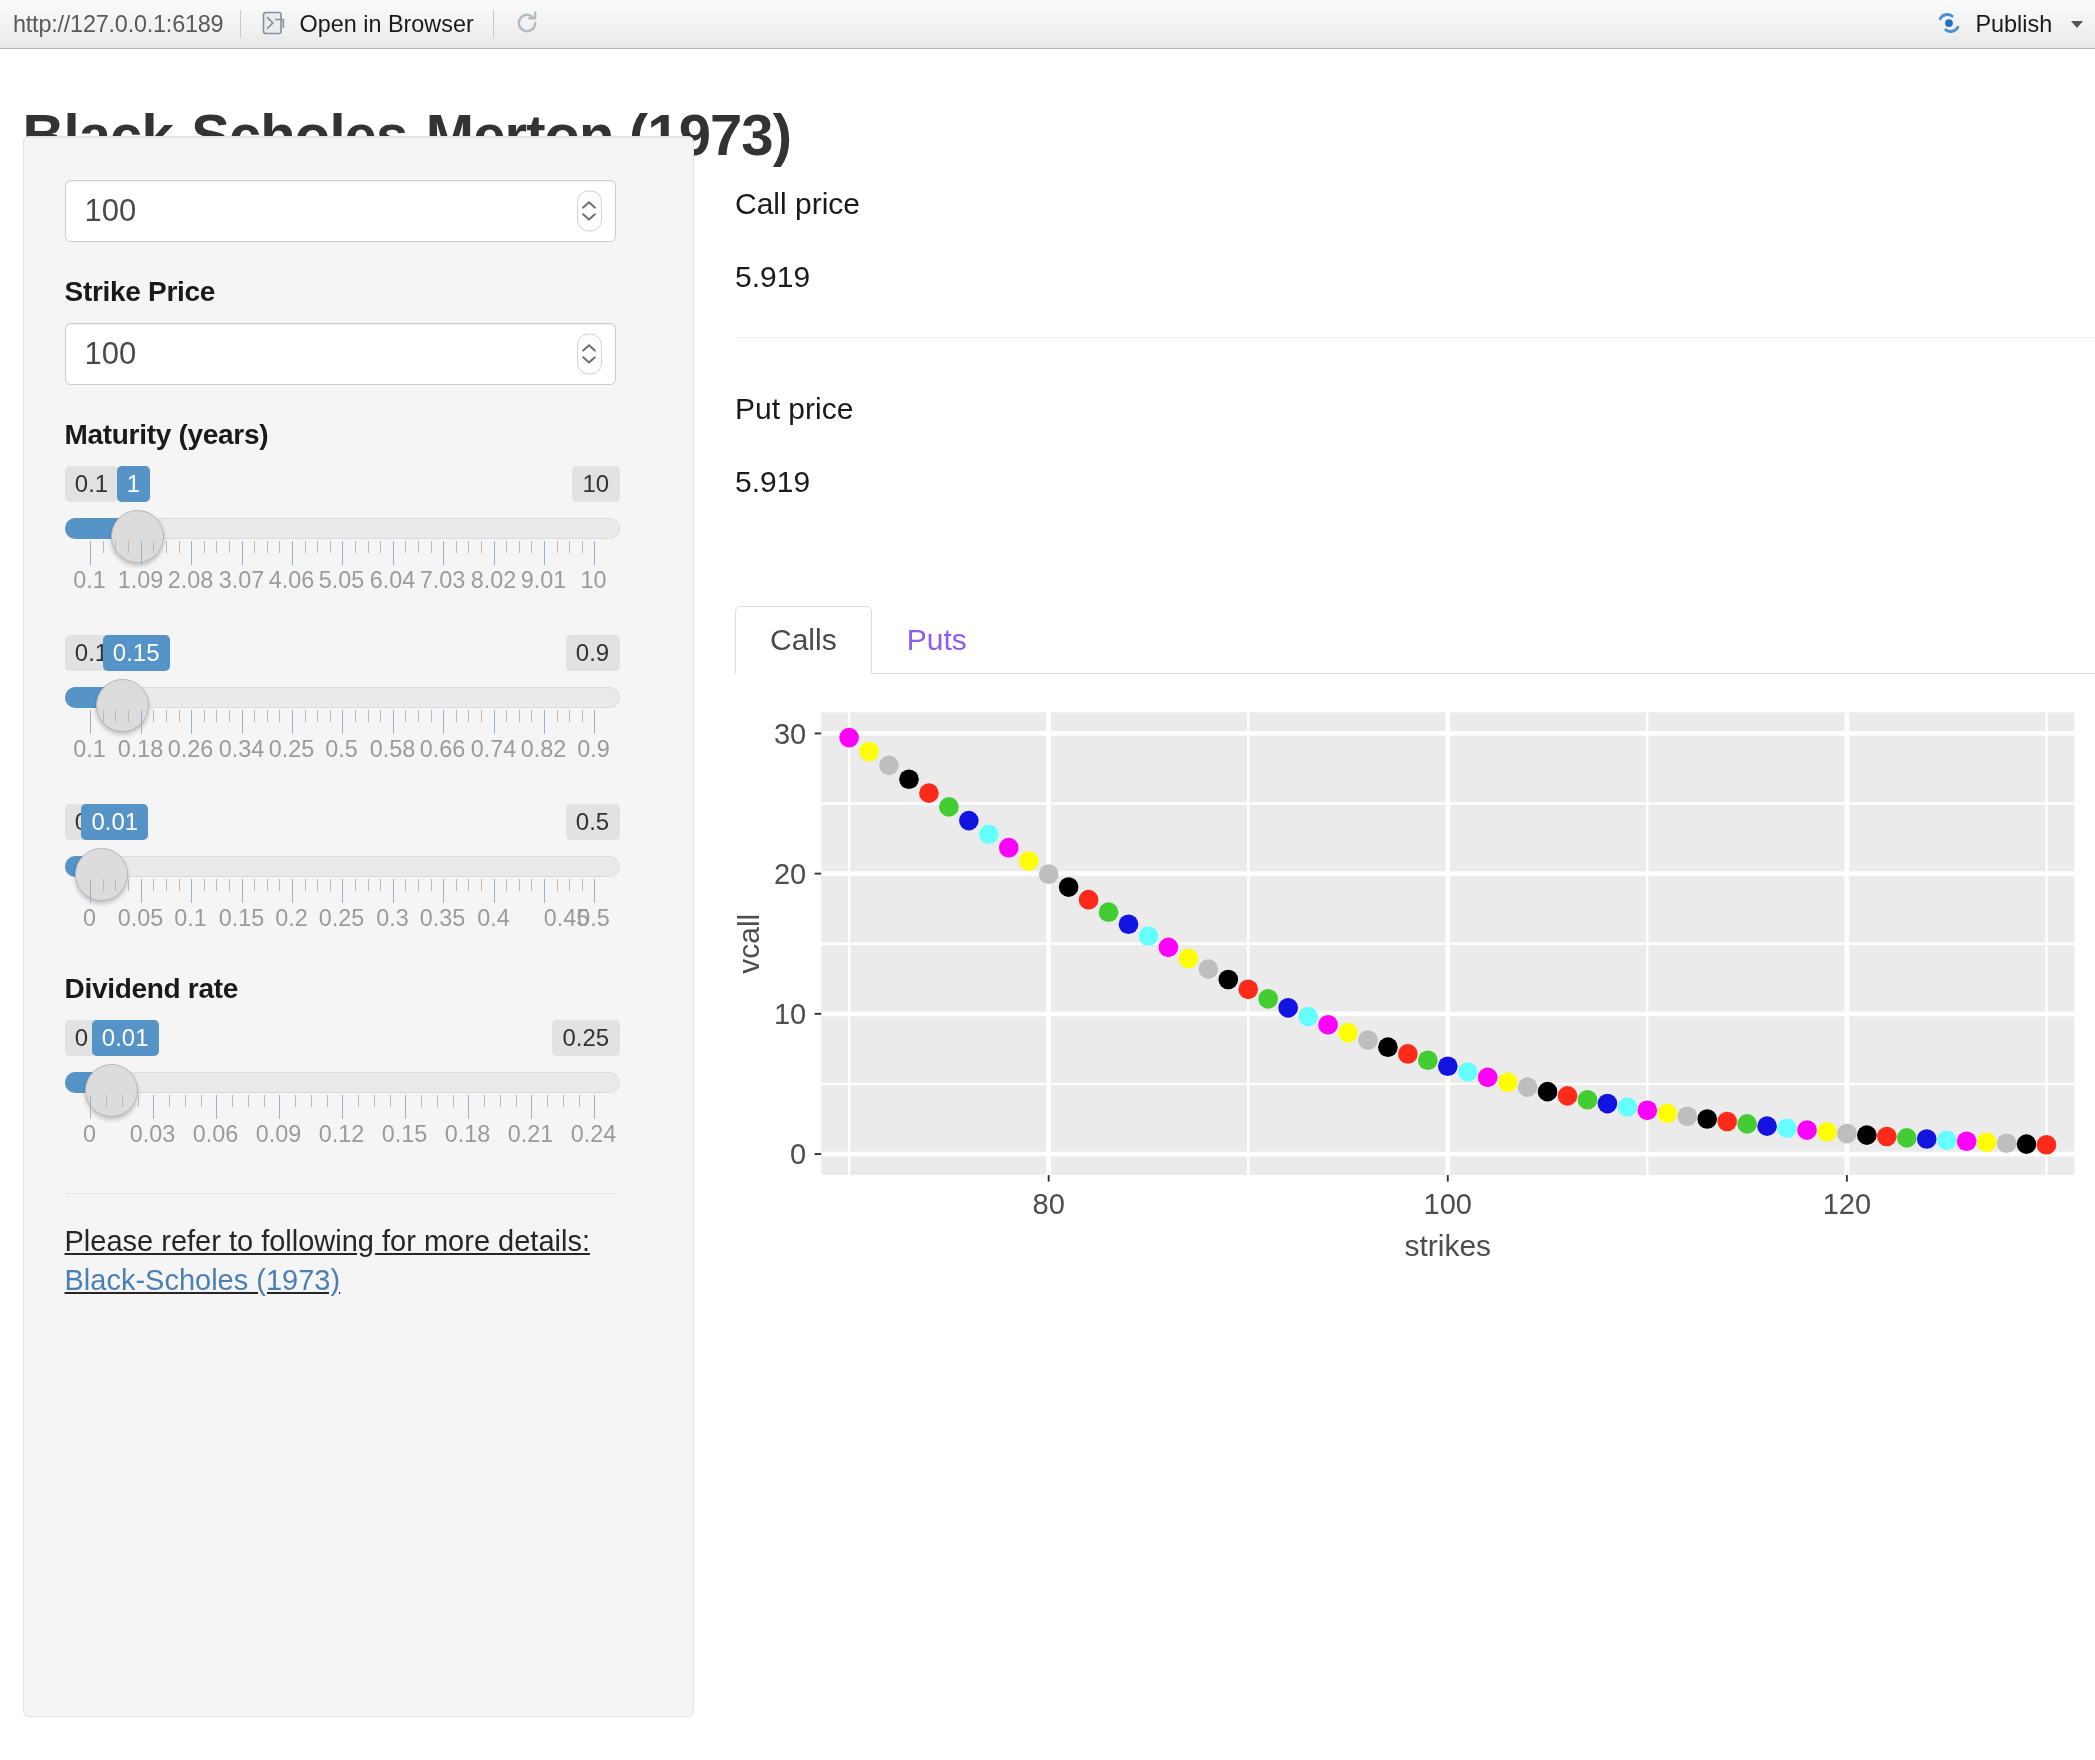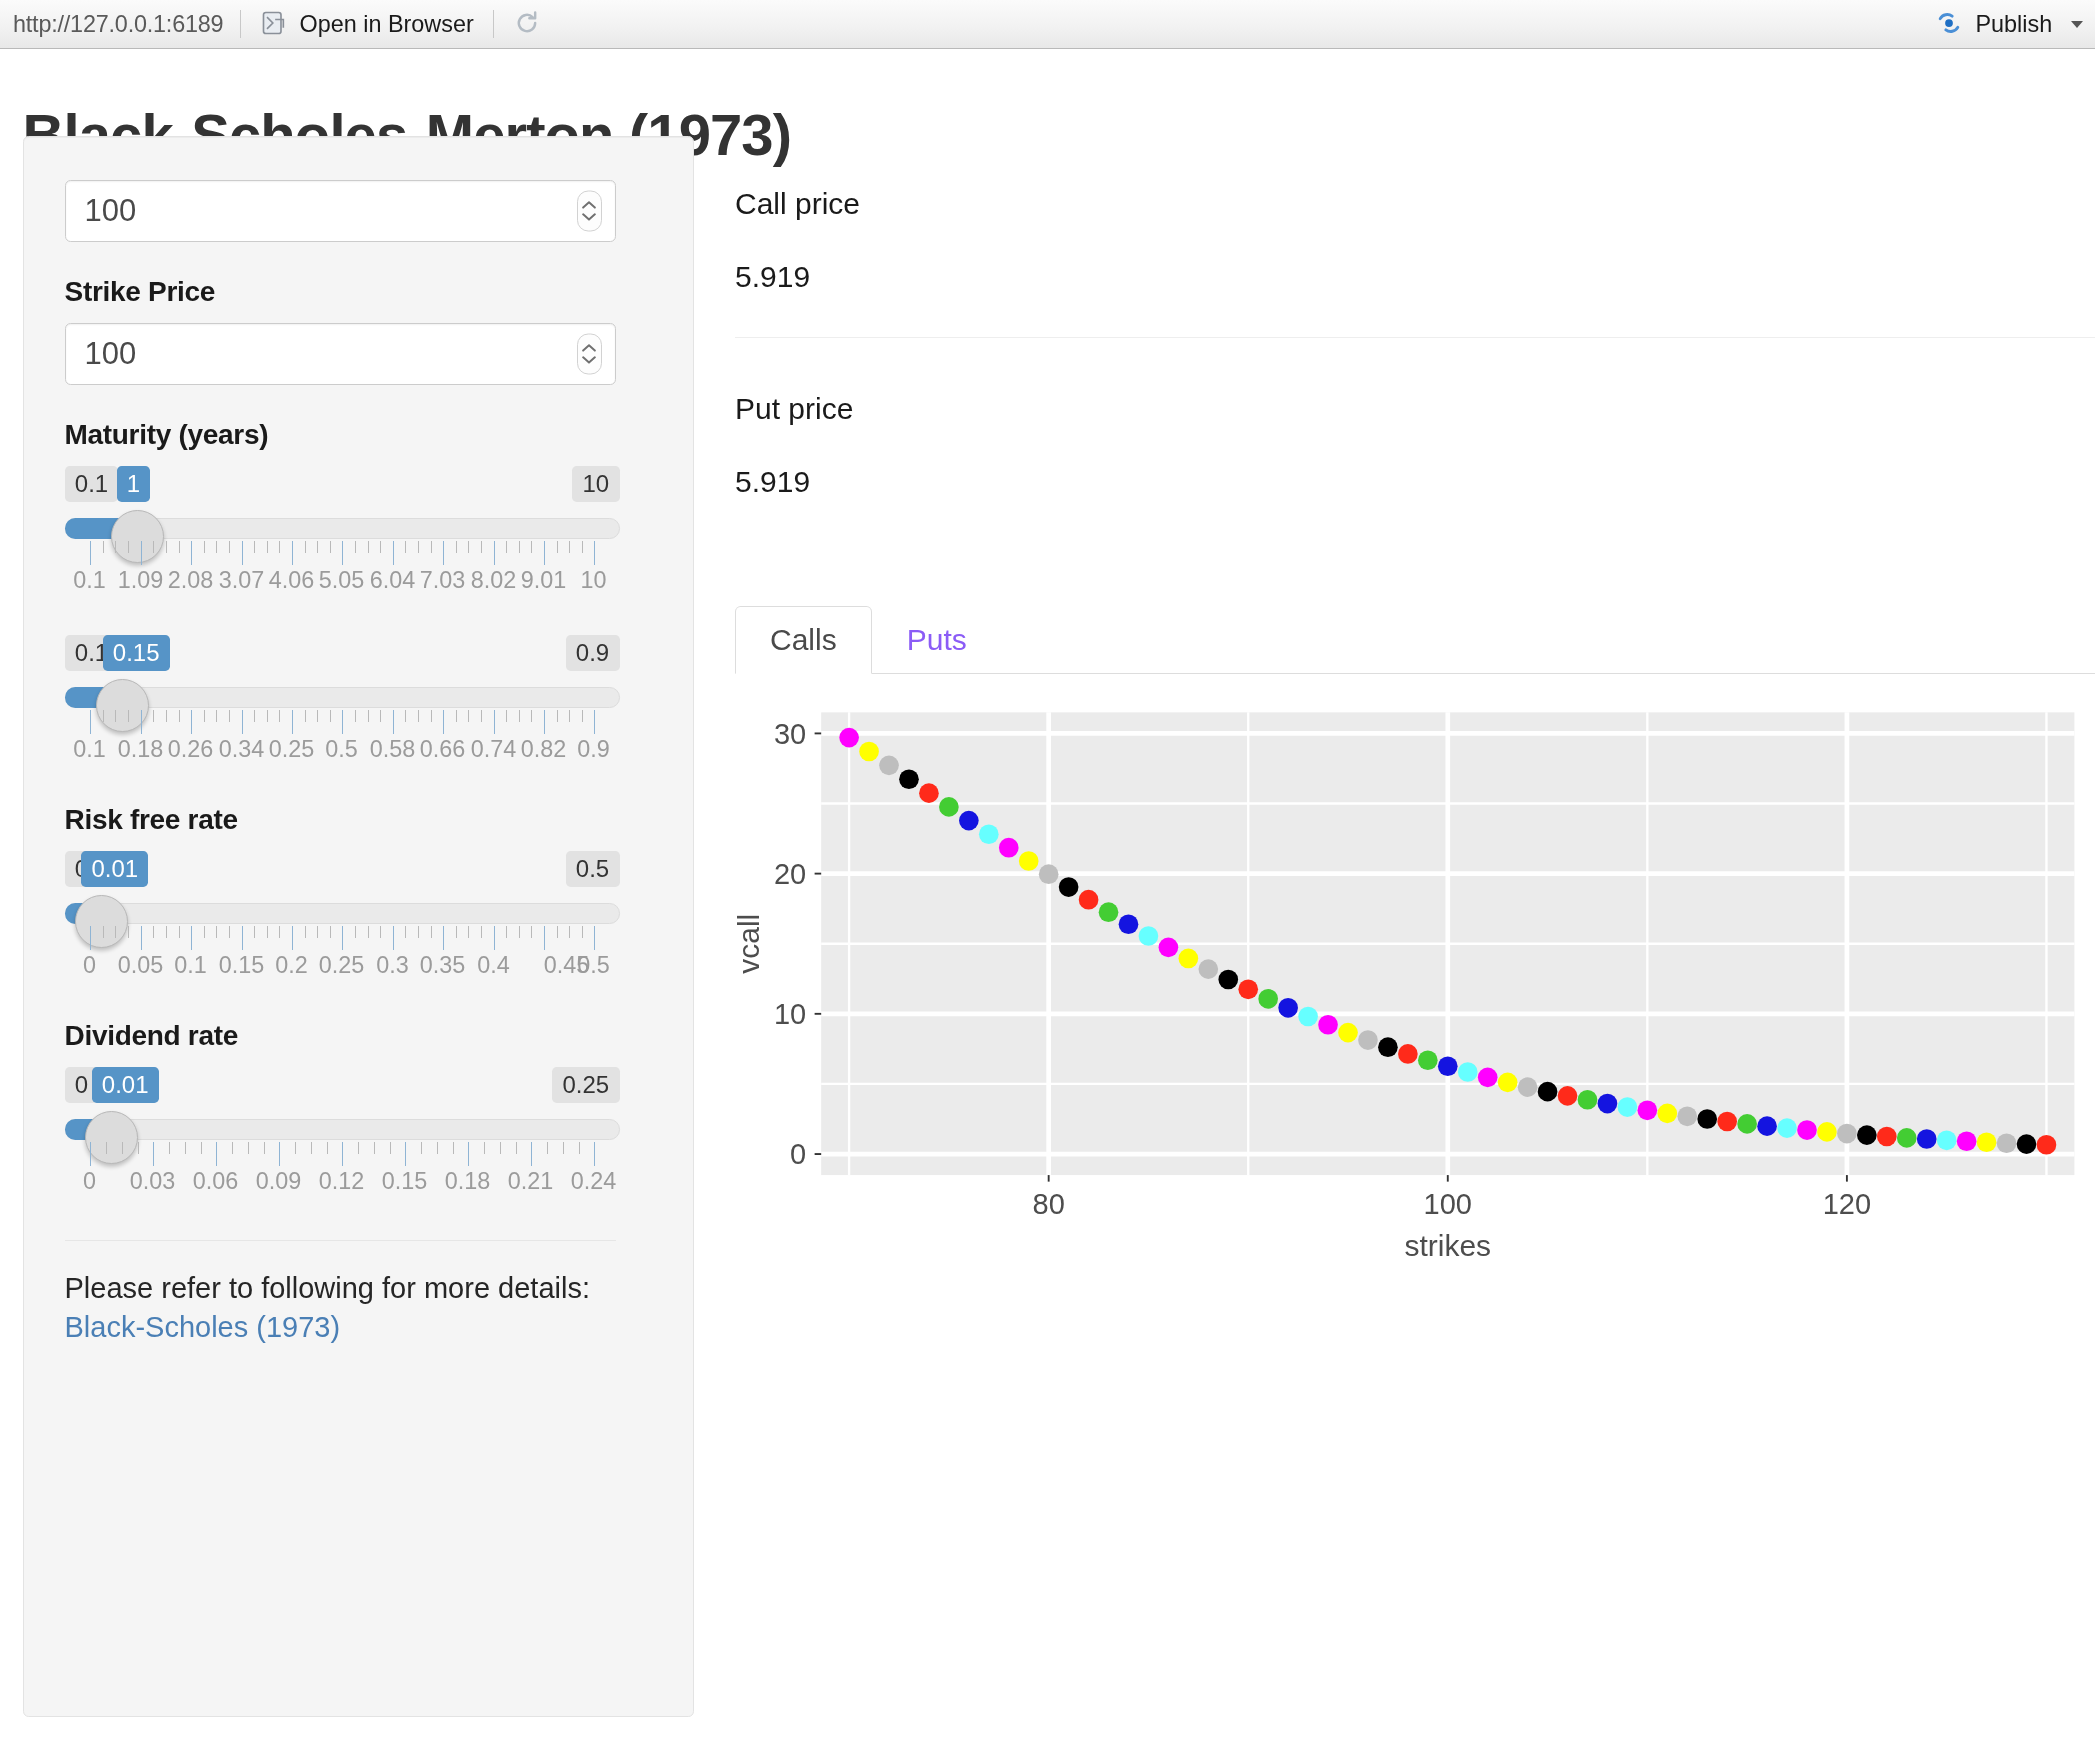--- a/index.html
+++ b/index.html
@@ -107,21 +107,21 @@
   }
   .tick-label{
     position:absolute;top:0;font-size:23.4px;color:#9b9b9b;
     transform:translateX(-50%);white-space:nowrap;
   }
 
   .well-hr{
     width:551px;height:0.9px;background:#e6e6e6;border:0;margin:32px 0 28px 0;
   }
   .help-text{
-    font-size:29px;color:#262626;line-height:1.35;width:562px;
+    font-size:29px;color:#262626;line-height:1.35;width:562px;text-decoration:underline;
   }
   .help-text a{color:#4a7fb5;text-decoration:none;}
 
   
   .main{position:absolute;left:735px;top:187px;width:1360px;}
   .out-label{font-size:30px;color:#1a1a1a;margin-bottom:39px;}
   .out-value{font-size:30px;color:#1a1a1a;}
   .main-hr{
     width:1360px;height:0.9px;background:#eeeeee;border:0;margin:43px 0 54px 0;
   }
@@ -343,21 +343,20 @@
           <span class="tick-label" style="left:328px">0.58</span>
           <span class="tick-label" style="left:378px">0.66</span>
           <span class="tick-label" style="left:429px">0.74</span>
           <span class="tick-label" style="left:479px">0.82</span>
           <span class="tick-label" style="left:529px">0.9</span>
         </div>
       </div>
   </div>
 
   <div class="slider-block">
-    <div class="field-label">Risk free rate</div>
     <div class="slider-wrap" id="sl-rfr">
         <span class="tip minmax" style="left:0px">0</span>
         <span class="tip minmax" style="right:0px">0.5</span>
         <span class="tip val" style="left:16.6px">0.01</span>
         <div class="rail"></div>
         <div class="rail-fill" style="width:35px"></div>
         <div class="handle" style="left:10px"></div>
         <div class="ticks">
           <div class="tick major" style="left:25px"></div>
           <div class="tick minor" style="left:38px"></div>

